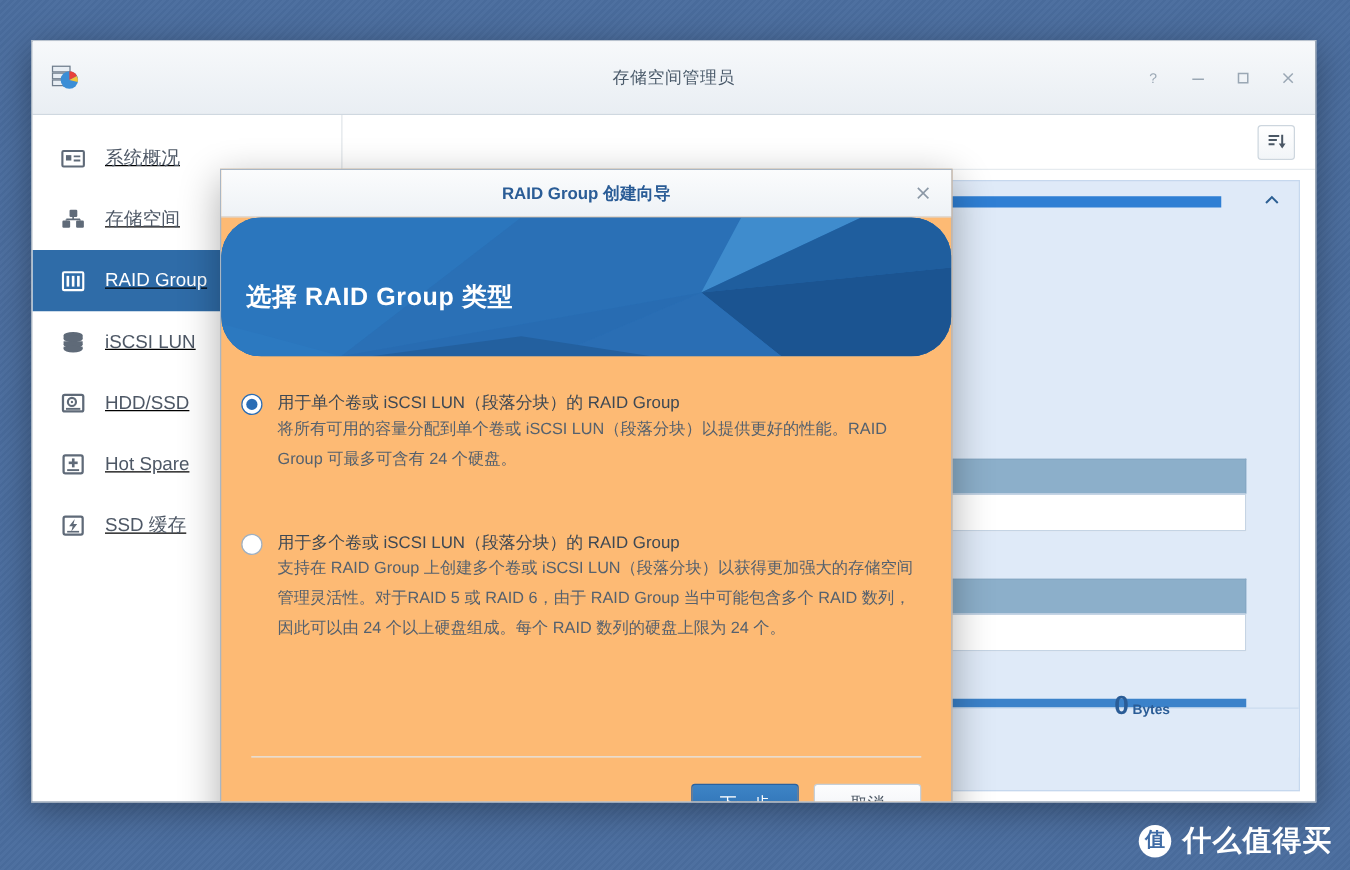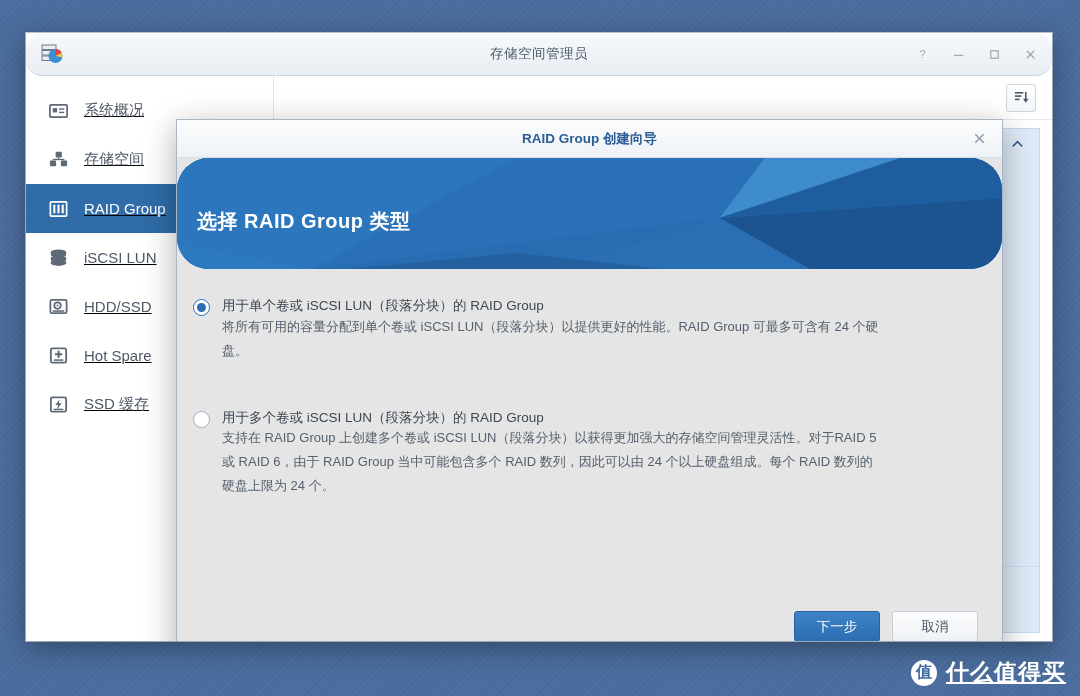--- a/index.html
+++ b/index.html
@@ -26,27 +26,26 @@
     left: 25px; top: 32px;
     width: 1028px; height: 610px;
     background: #ffffff;
     border: 1px solid #9aa8b8;
     border-top: 1px solid #b9c3cf;
     box-shadow: 0 6px 26px rgba(0,0,0,0.35);
     display: flex; flex-direction: column;
     overflow: hidden;
   }
   .titlebar {
-    height: 43px;
+    height: 59px;
     background: linear-gradient(#f7f9fb, #e9eef3);
     border-bottom: 1px solid #cfd8e0;
     display: flex; align-items: center;
     position: relative;
     flex: none;
-    border-radius: 16px;
   }
   .app-icon {
     margin-left: 13px;
     width: 26px; height: 26px;
     position: relative;
     flex: none;
   }
   .title-text {
     position: absolute;
     left: 0; right: 0; text-align: center;
@@ -166,22 +165,22 @@
     flex: 1; text-align: center;
     font-size: 21px; font-weight: bold;
     white-space: nowrap;
   }
   .stat .unit { font-size: 11px; font-weight: bold; margin-left: 3px; }
 
   
   .dialog-shadow {
     position: absolute;
     left: 175px; top: 75px;
-    width: 827px; height: 545px;
-    background: #e5e5e5;
+    width: 586px; height: 545px;
+    background: #fdba74;
     border: 1px solid #a9b6c4;
     box-shadow: 0 8px 30px rgba(0,0,0,0.32);
     display: flex; flex-direction: column;
     z-index: 10;
   }
   .dlg-title {
     height: 38px; flex: none;
     background: linear-gradient(#fbfcfd, #eef2f6);
     border-bottom: 1px solid #d7dee5;
     display: flex; align-items: center;
@@ -272,21 +271,20 @@
   }
   .wm-logo {
     width: 26px; height: 26px; border-radius: 50%;
     background: #ffffff; color: #3f6ba5;
     display: flex; align-items: center; justify-content: center;
     font-size: 16px; font-weight: bold;
   }
   .wm-text {
     color: #ffffff; font-size: 23px; font-weight: bold;
     letter-spacing: 1px;
-    text-decoration: underline;
   }
 </style>
 </head>
 <body>
 
 <div class="desktop-texture"></div>
 
 <div class="app-window">
 
   <div class="titlebar">

